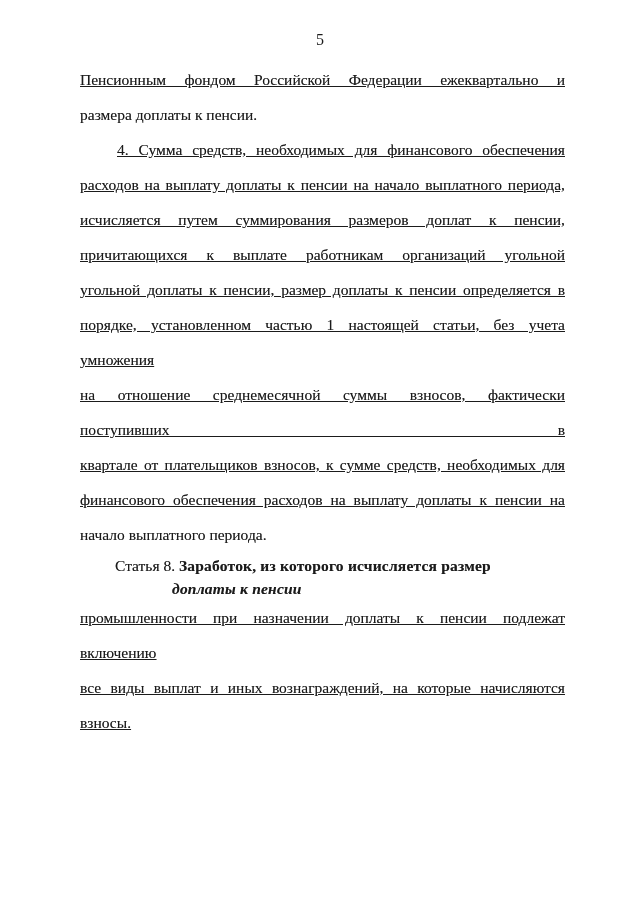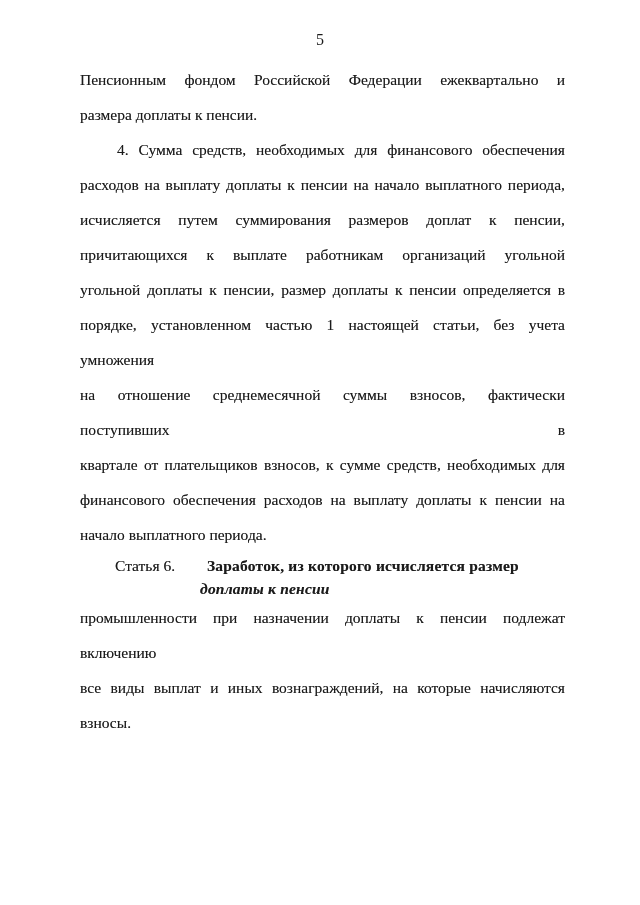--- a/index.html
+++ b/index.html
@@ -29,37 +29,37 @@
     text-shadow: 0 0 0.4px rgba(0,0,0,0.45);
   }
   .line {
     line-height: 35px;
     text-align: left;
     white-space: normal;
   }
   .line.j {
     text-align: justify;
     text-align-last: justify;
+    text-decoration: underline;
   }
   .line.indent {
     padding-left: 37px;
   }
   .heading {
     margin: 2px 0 0 35px;
     line-height: 23px;
     font-size: 15.5px;
   }
   .heading .hline2 {
     margin-left: 57px;
     font-style: italic;
   }
   .heading b {
     font-weight: bold;
     letter-spacing: 0.2px;
-    margin-left: 28px;
   }
 </style>
 </head>
 <body>
 
 <div class="page">
   <div class="page-number">5</div>
   <div class="doc-body">
       <div class="line j">Пенсионным фондом Российской Федерации ежеквартально и</div>
       <div class="line">размера доплаты к пенсии.</div>
@@ -67,19 +67,19 @@
       <div class="line j">расходов на выплату доплаты к пенсии на начало выплатного периода,</div>
       <div class="line j">исчисляется путем суммирования размеров доплат к пенсии,</div>
       <div class="line j">причитающихся к выплате работникам организаций угольной</div>
       <div class="line j">угольной доплаты к пенсии, размер доплаты к пенсии определяется в</div>
       <div class="line j">порядке, установленном частью 1 настоящей статьи, без учета умножения</div>
       <div class="line j">на отношение среднемесячной суммы взносов, фактически поступивших в</div>
       <div class="line j">квартале от плательщиков взносов, к сумме средств, необходимых для</div>
       <div class="line j">финансового обеспечения расходов на выплату доплаты к пенсии на</div>
       <div class="line">начало выплатного периода.</div>
       <div class="heading">
-        <div class="hline"><span>Статья 6. </span><b>Заработок, из которого исчисляется размер</b></div>
+        <div class="hline"><span>Статья 8. </span><b>Заработок, из которого исчисляется размер</b></div>
         <div class="hline hline2"><b>доплаты к пенсии</b></div>
       </div>
       <div class="line j">промышленности при назначении доплаты к пенсии подлежат включению</div>
       <div class="line j">все виды выплат и иных вознаграждений, на которые начисляются взносы.</div>
     </div>
 </div>
 
 </body></html>

